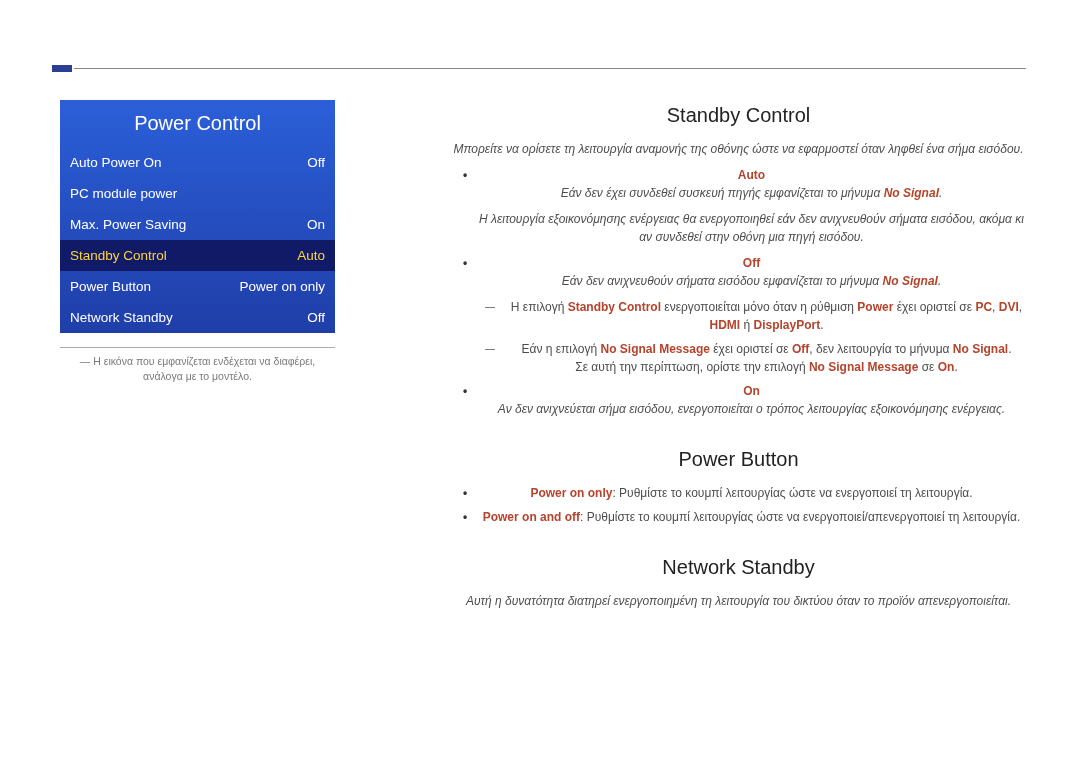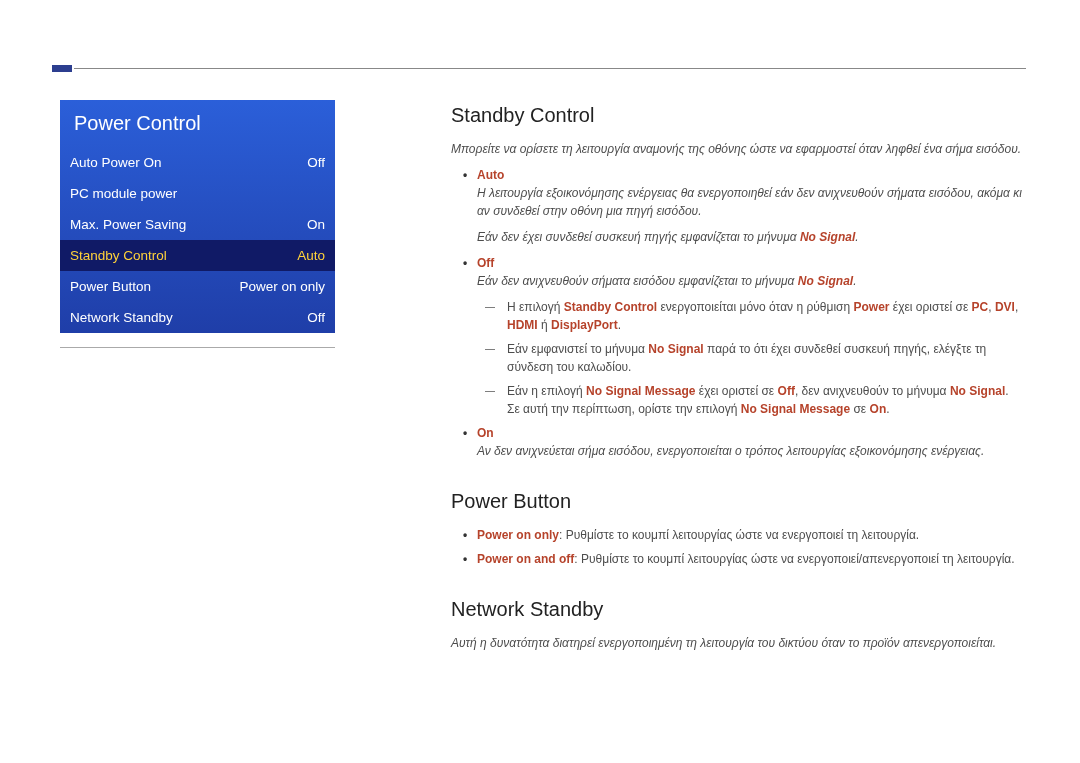--- a/index.html
+++ b/index.html
@@ -26,20 +26,21 @@
     right: 54px;
     border-top: 1px solid #888;
   }
   .page {
     position: absolute;
     top: 100px;
     left: 60px;
     right: 54px;
     display: flex;
     gap: 116px;
+    text-align: center;
   }
   .left-col { width: 275px; flex-shrink: 0; }
   .right-col { flex: 1; font-size: 12px; color: #4d4d4d; line-height: 1.5; }
   .menu {
     width: 275px;
     background: linear-gradient(180deg, #2b5fd9 0%, #1f3ea8 100%);
     color: #fff;
     font-weight: 300;
   }
   .menu-title {
@@ -114,47 +115,48 @@
       <div class="menu-item">
         <span>Power Button</span>
         <span class="val">Power on only</span>
       </div>
       <div class="menu-item">
         <span>Network Standby</span>
         <span class="val">Off</span>
       </div>
     </div>
     <div class="divider"></div>
+    <div class="caption">
+      <span>―</span>
+      <span>Η εικόνα που εμφανίζεται ενδέχεται να διαφέρει, ανάλογα με το μοντέλο.</span>
+    </div>
   </div>
 
   <div class="right-col">
     <h2>Standby Control</h2>
     <p>Μπορείτε να ορίσετε τη λειτουργία αναμονής της οθόνης ώστε να εφαρμοστεί όταν ληφθεί ένα σήμα εισόδου.</p>
     <ul class="bul">
       <li>
         <span class="red">Auto</span>
-        <p>Η λειτουργία εξοικονόμησης ενέργειας θα ενεργοποιηθεί εάν δεν ανιχνευθούν σήματα εισόδου, ακόμα κι αν συνδεθεί στην οθόνη μια πηγή εισόδου.</p>
         <p>
           <span>Εάν δεν έχει συνδεθεί συσκευή πηγής εμφανίζεται το μήνυμα </span><span class="red">No Signal</span><span>.</span>
         </p>
+        <p>Η λειτουργία εξοικονόμησης ενέργειας θα ενεργοποιηθεί εάν δεν ανιχνευθούν σήματα εισόδου, ακόμα κι αν συνδεθεί στην οθόνη μια πηγή εισόδου.</p>
       </li>
       <li>
         <span class="red">Off</span>
         <p>
           <span>Εάν δεν ανιχνευθούν σήματα εισόδου εμφανίζεται το μήνυμα </span><span class="red">No Signal</span><span>.</span>
         </p>
         <ul class="dash">
           <li>
             <span>Η επιλογή </span><span class="red">Standby Control</span><span> ενεργοποιείται μόνο όταν η ρύθμιση </span><span class="red">Power</span><span> έχει οριστεί σε </span><span class="red">PC</span><span>, </span><span class="red">DVI</span><span>, </span><span class="red">HDMI</span><span> ή </span><span class="red">DisplayPort</span><span>.</span>
           </li>
           <li>
-            <span>Εάν εμφανιστεί το μήνυμα </span><span class="red">No Signal</span><span> παρά το ότι έχει συνδεθεί συσκευή πηγής, ελέγξτε τη σύνδεση του καλωδίου.</span>
-          </li>
-          <li>
-            <span>Εάν η επιλογή </span><span class="red">No Signal Message</span><span> έχει οριστεί σε </span><span class="red">Off</span><span>, δεν ανιχνευθούν το μήνυμα </span><span class="red">No Signal</span><span>.</span><br>
+            <span>Εάν η επιλογή </span><span class="red">No Signal Message</span><span> έχει οριστεί σε </span><span class="red">Off</span><span>, δεν λειτουργία το μήνυμα </span><span class="red">No Signal</span><span>.</span><br>
             <span>Σε αυτή την περίπτωση, ορίστε την επιλογή </span><span class="red">No Signal Message</span><span> σε </span><span class="red">On</span><span>.</span>
           </li>
         </ul>
       </li>
       <li>
         <span class="red">On</span>
         <p>Αν δεν ανιχνεύεται σήμα εισόδου, ενεργοποιείται ο τρόπος λειτουργίας εξοικονόμησης ενέργειας.</p>
       </li>
     </ul>
 

